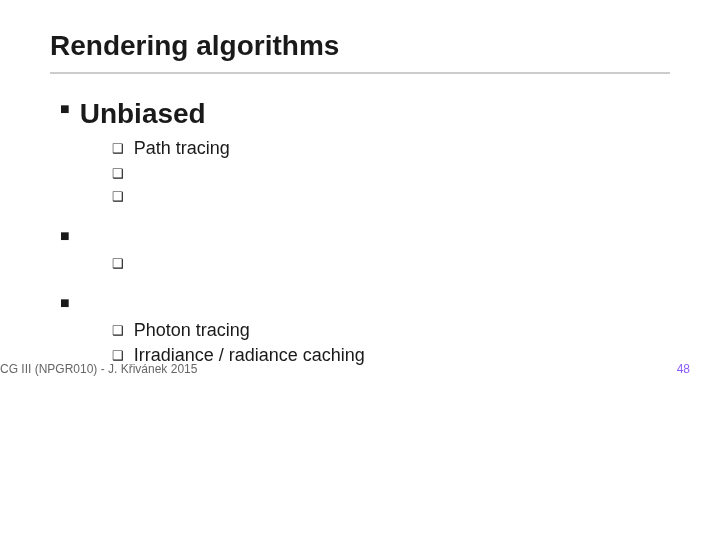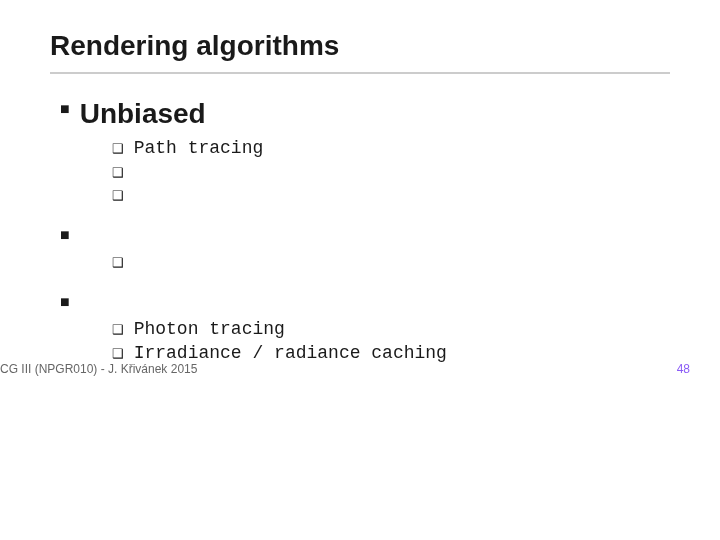--- a/index.html
+++ b/index.html
@@ -79,21 +79,21 @@
       font-size: 13px;
       margin-right: 10px;
       margin-top: 3px;
       color: #1a1a1a;
       flex-shrink: 0;
     }
 
     .sub-label {
       font-size: 18px;
       color: #1a1a1a;
-      font-family: Liberation Mono, monospace;
+      font-family: Liberation Sans, sans-serif;
     }
 
     .footer {
       position: absolute;
       bottom: 16px;
       left: 0;
       right: 0;
       text-align: left;
       font-size: 12px;
       color: #666666;

